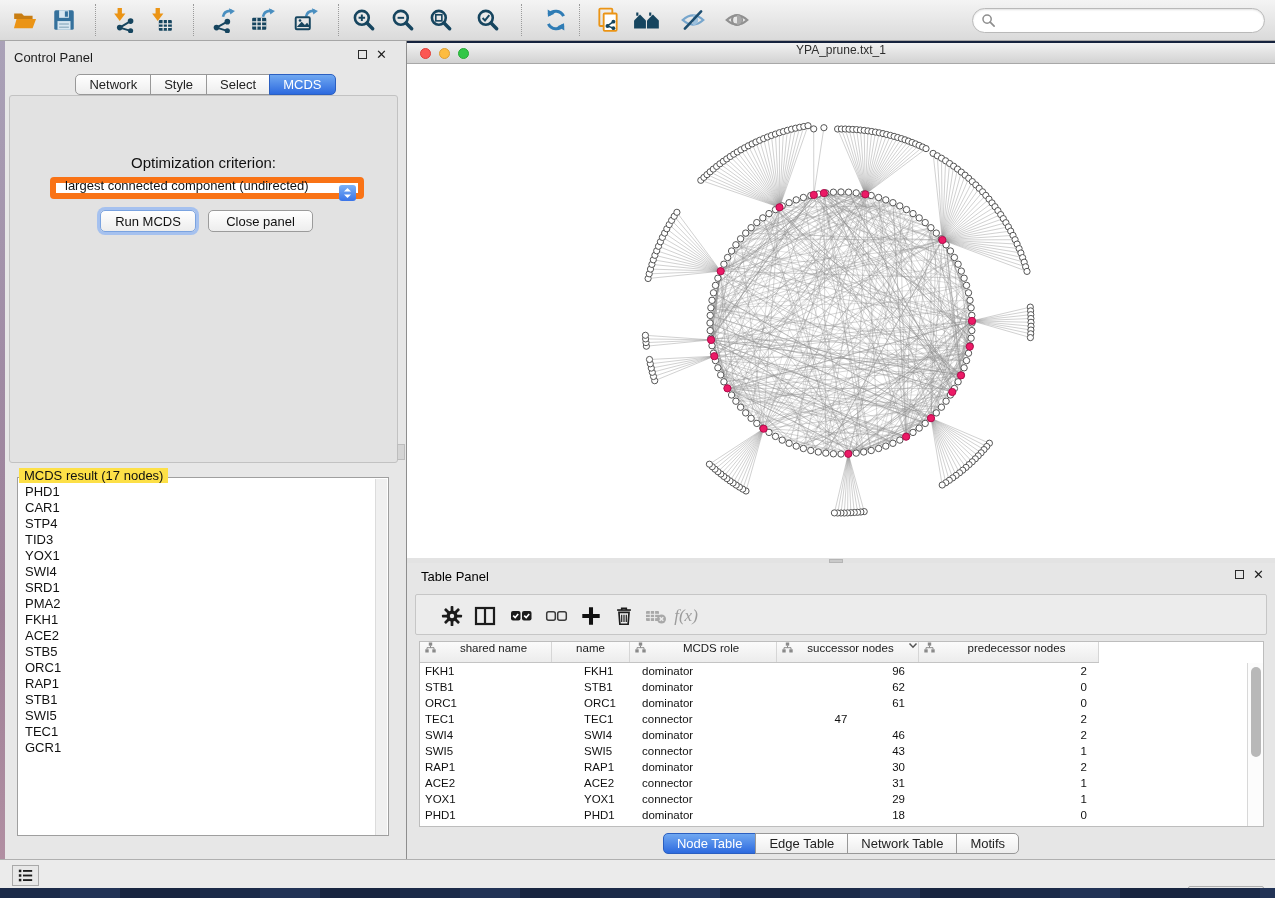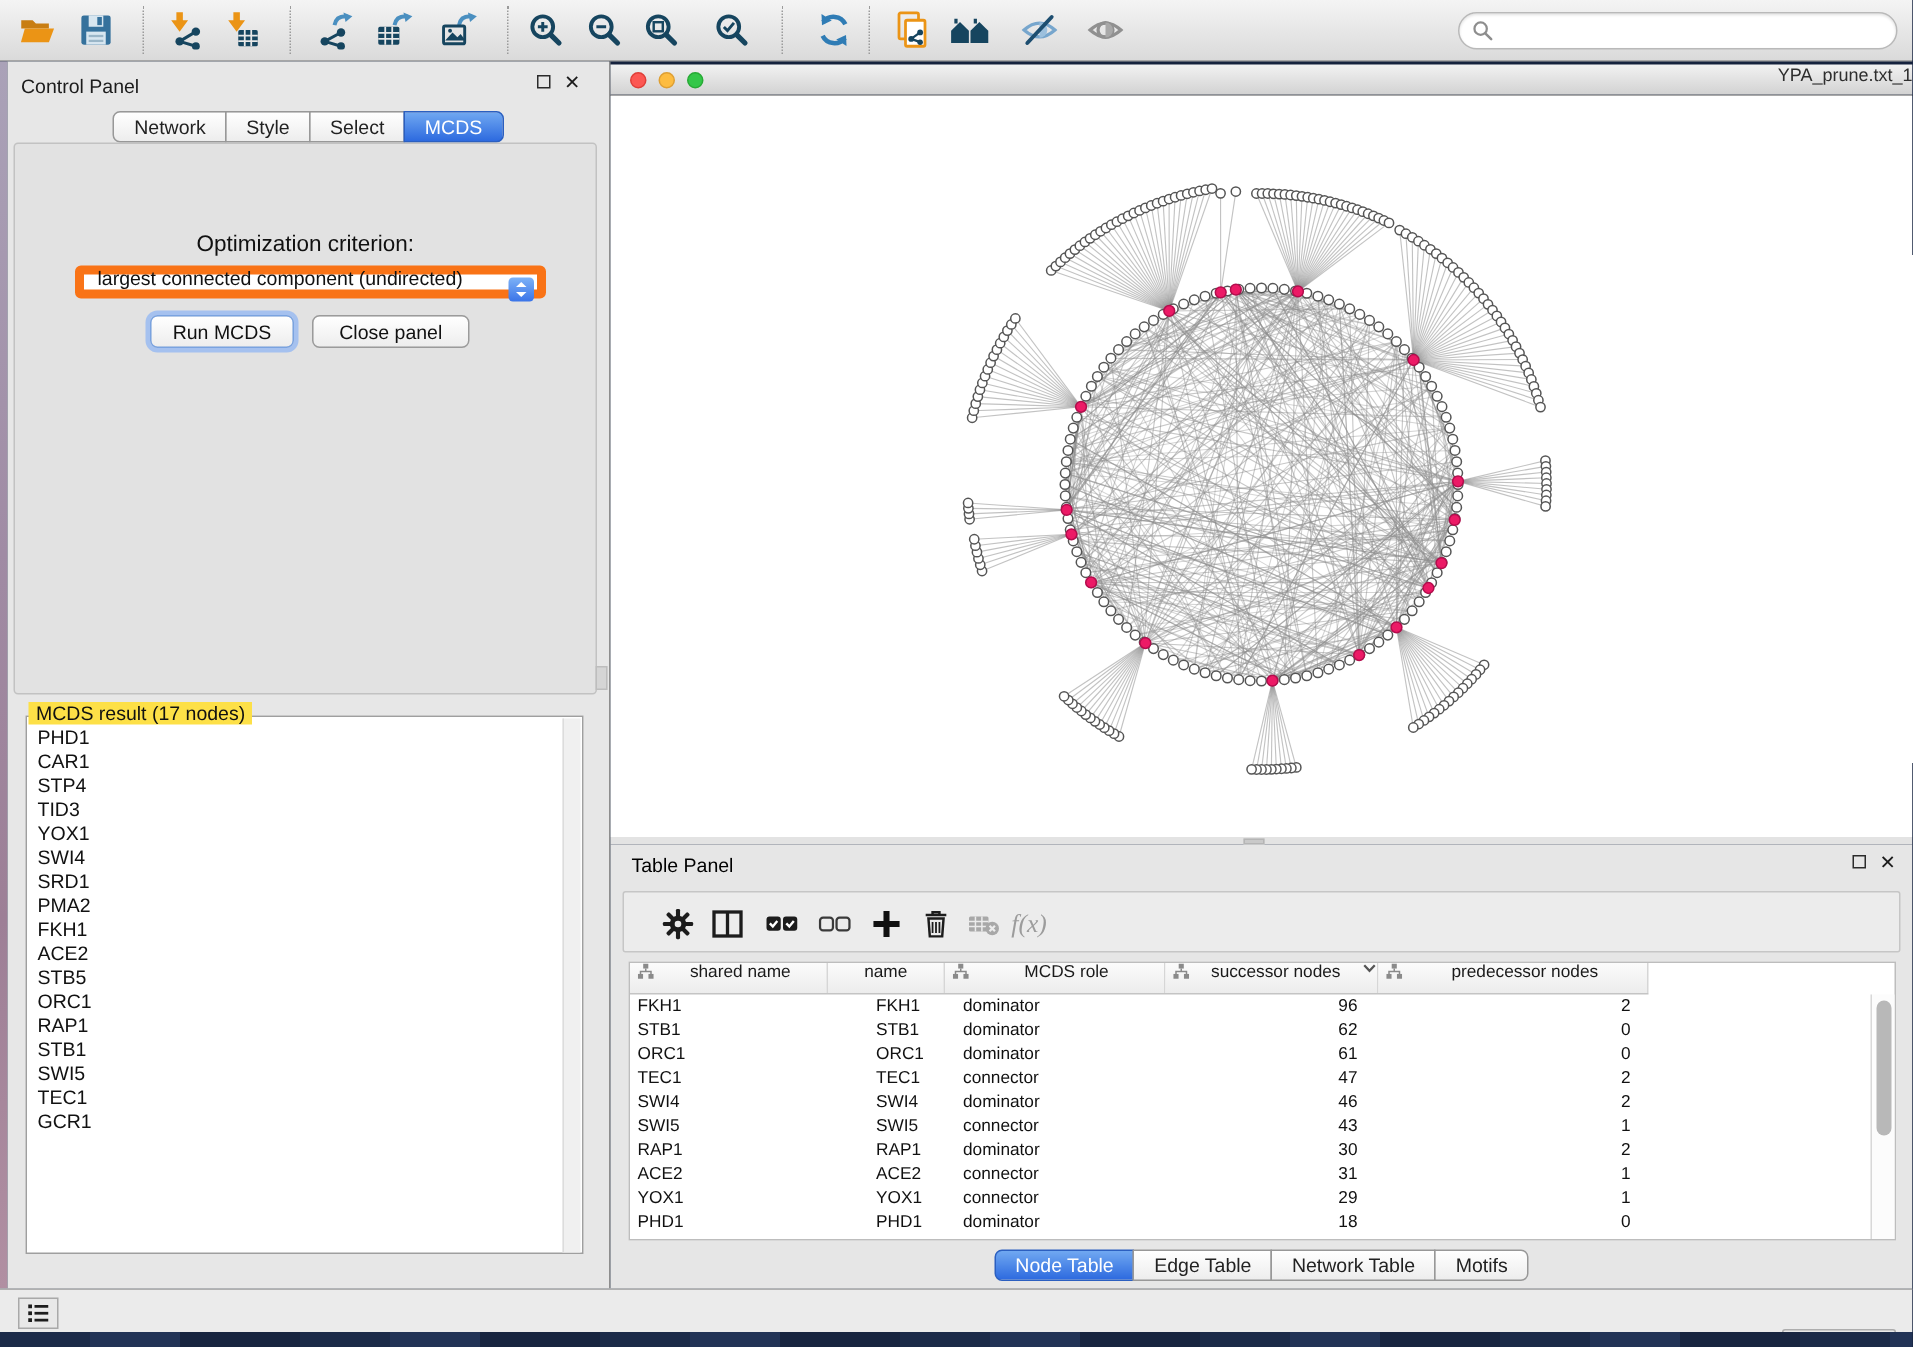--- a/index.html
+++ b/index.html
@@ -52,21 +52,21 @@
   #mcds-scroll { position:absolute; right:1px; top:1px; width:12px; height:356px; background:#f0f0f0; border-left:1px solid #dcdcdc; }
 
   
   #v-divider { position:absolute; left:406px; top:41px; width:1px; height:818px; background:#8e8e8e; }
   #v-grip { position:absolute; left:397px; top:444px; width:8px; height:16px; background:#d5d5d5; border:1px solid #bdbdbd; }
 
   
   #net-title { position:absolute; left:407px; top:43px; width:868px; height:21px;
     background:linear-gradient(#f2f2f2,#d2d2d2); border-bottom:1px solid #a8a8a8; }
   .light { position:absolute; top:5px; width:11px; height:11px; border-radius:50%; }
-  #net-title-text { position:absolute; width:100%; text-align:right; top:0; font-size:12px; color:#2e2e2e; }
+  #net-title-text { position:absolute; width:100%; text-align:center; top:0; font-size:12px; color:#2e2e2e; }
   #net-canvas { position:absolute; left:407px; top:64px; width:868px; height:494px; background:#fff; overflow:hidden; }
   #h-split { position:absolute; left:407px; top:558px; width:868px; height:5px; background:#e3e3e3; }
   #h-grip { position:absolute; left:829px; top:559px; width:14px; height:4px; background:#c9c9c9; border:1px solid #b5b5b5; }
 
   
   #table-panel { position:absolute; left:407px; top:563px; width:868px; height:296px; background:#e6e6e6; }
   #tp-title { position:absolute; left:14px; top:6px; font-size:13px; color:#000000; }
   #tp-toolbar { position:absolute; left:8px; top:31px; width:852px; height:41px; background:#ececec;
     border:1px solid #c6c6c6; border-radius:2px; }
   .tpi { position:absolute; top:7px; width:28px; height:28px; display:flex; align-items:center; justify-content:center; }
@@ -1317,21 +1317,21 @@
             <div class="td" style="width: 132px; text-align: left; padding-left: 5px;">ORC1</div>
             <div class="td" style="width: 78px; text-align: left; padding-left: 32px;">ORC1</div>
             <div class="td" style="width: 147px; text-align: left; padding-left: 12px;">dominator</div>
             <div class="td" style="width: 142px; text-align: right; padding-right: 14px;">61</div>
             <div class="td" style="width: 180px; text-align: right; padding-right: 12px;">0</div>
           </div>
           <div class="tr">
             <div class="td" style="width: 132px; text-align: left; padding-left: 5px;">TEC1</div>
             <div class="td" style="width: 78px; text-align: left; padding-left: 32px;">TEC1</div>
             <div class="td" style="width: 147px; text-align: left; padding-left: 12px;">connector</div>
-            <div class="td" style="width: 142px; text-align: right; padding-right: 14px;">47</div>
+            <div class="td" style="width: 142px; text-align: center; padding-right: 14px;">47</div>
             <div class="td" style="width: 180px; text-align: right; padding-right: 12px;">2</div>
           </div>
           <div class="tr">
             <div class="td" style="width: 132px; text-align: left; padding-left: 5px;">SWI4</div>
             <div class="td" style="width: 78px; text-align: left; padding-left: 32px;">SWI4</div>
             <div class="td" style="width: 147px; text-align: left; padding-left: 12px;">dominator</div>
             <div class="td" style="width: 142px; text-align: right; padding-right: 14px;">46</div>
             <div class="td" style="width: 180px; text-align: right; padding-right: 12px;">2</div>
           </div>
           <div class="tr">

